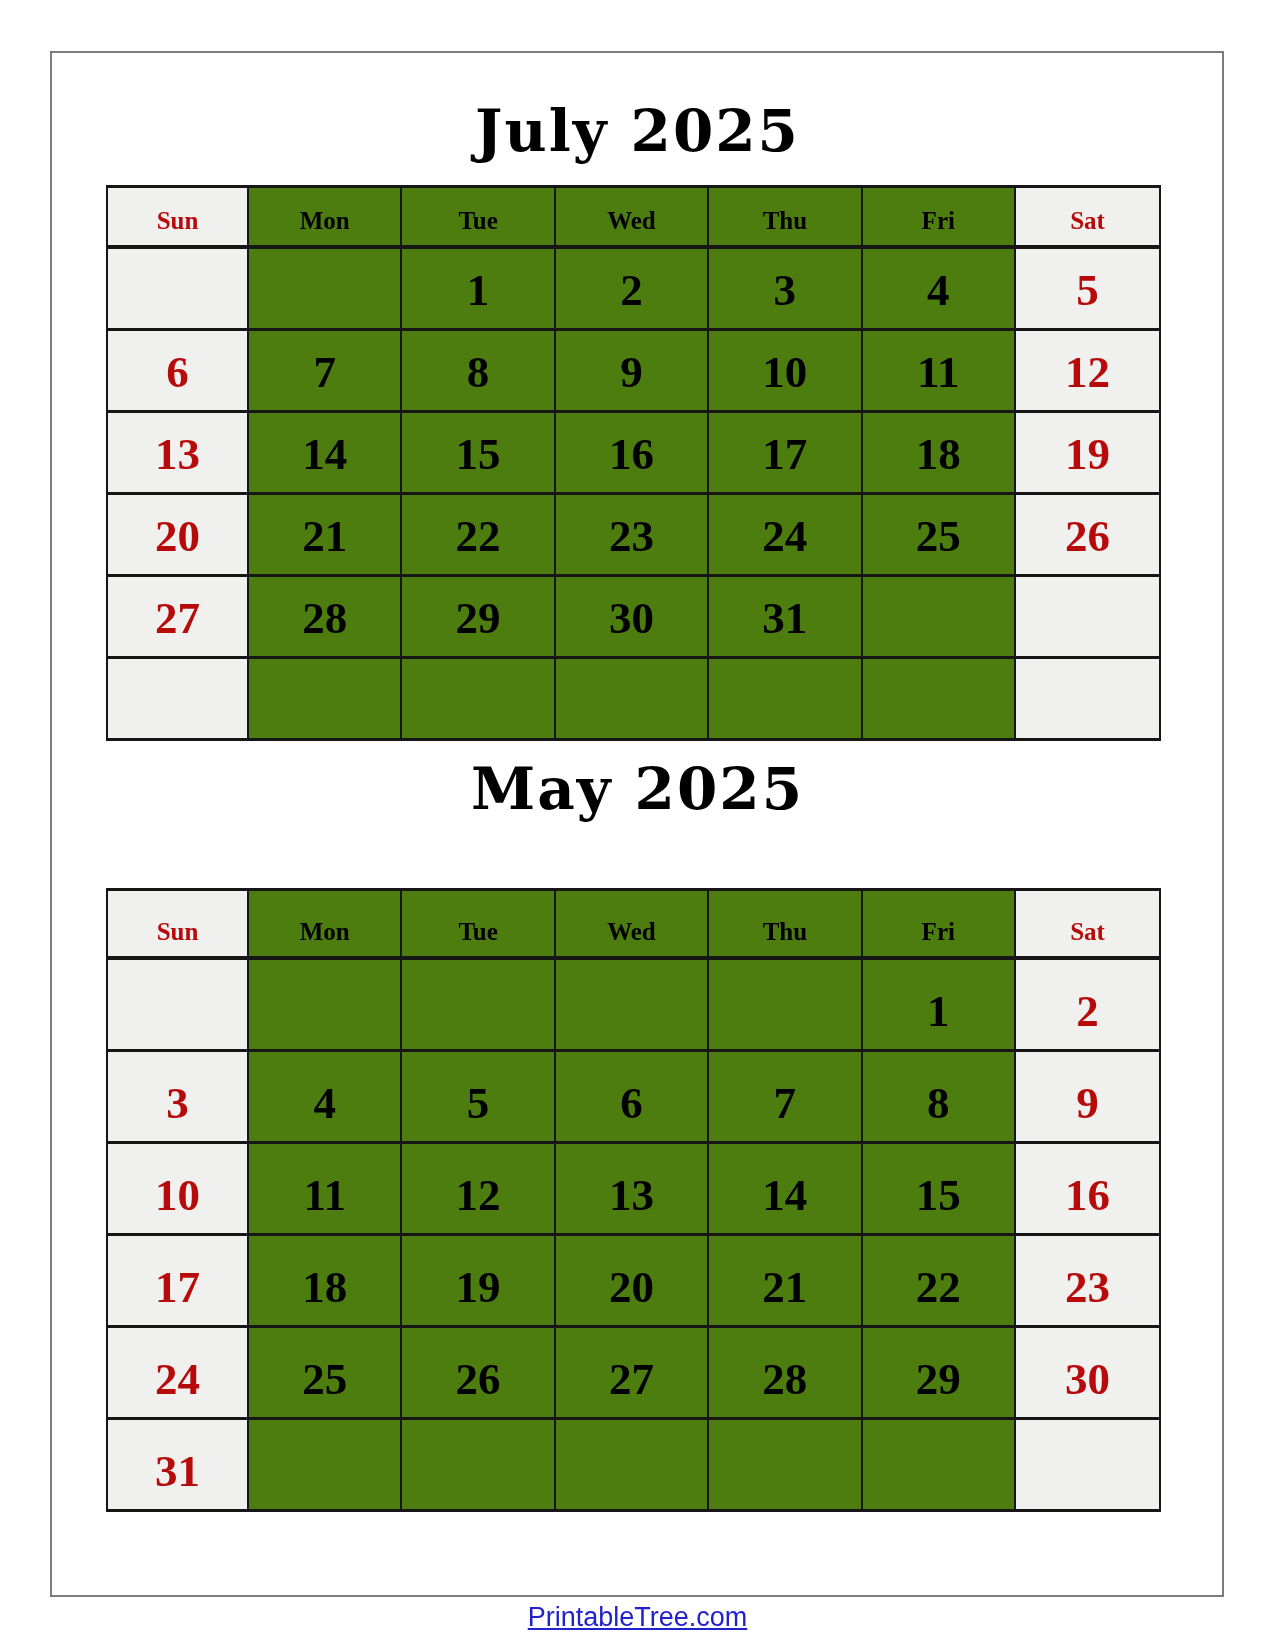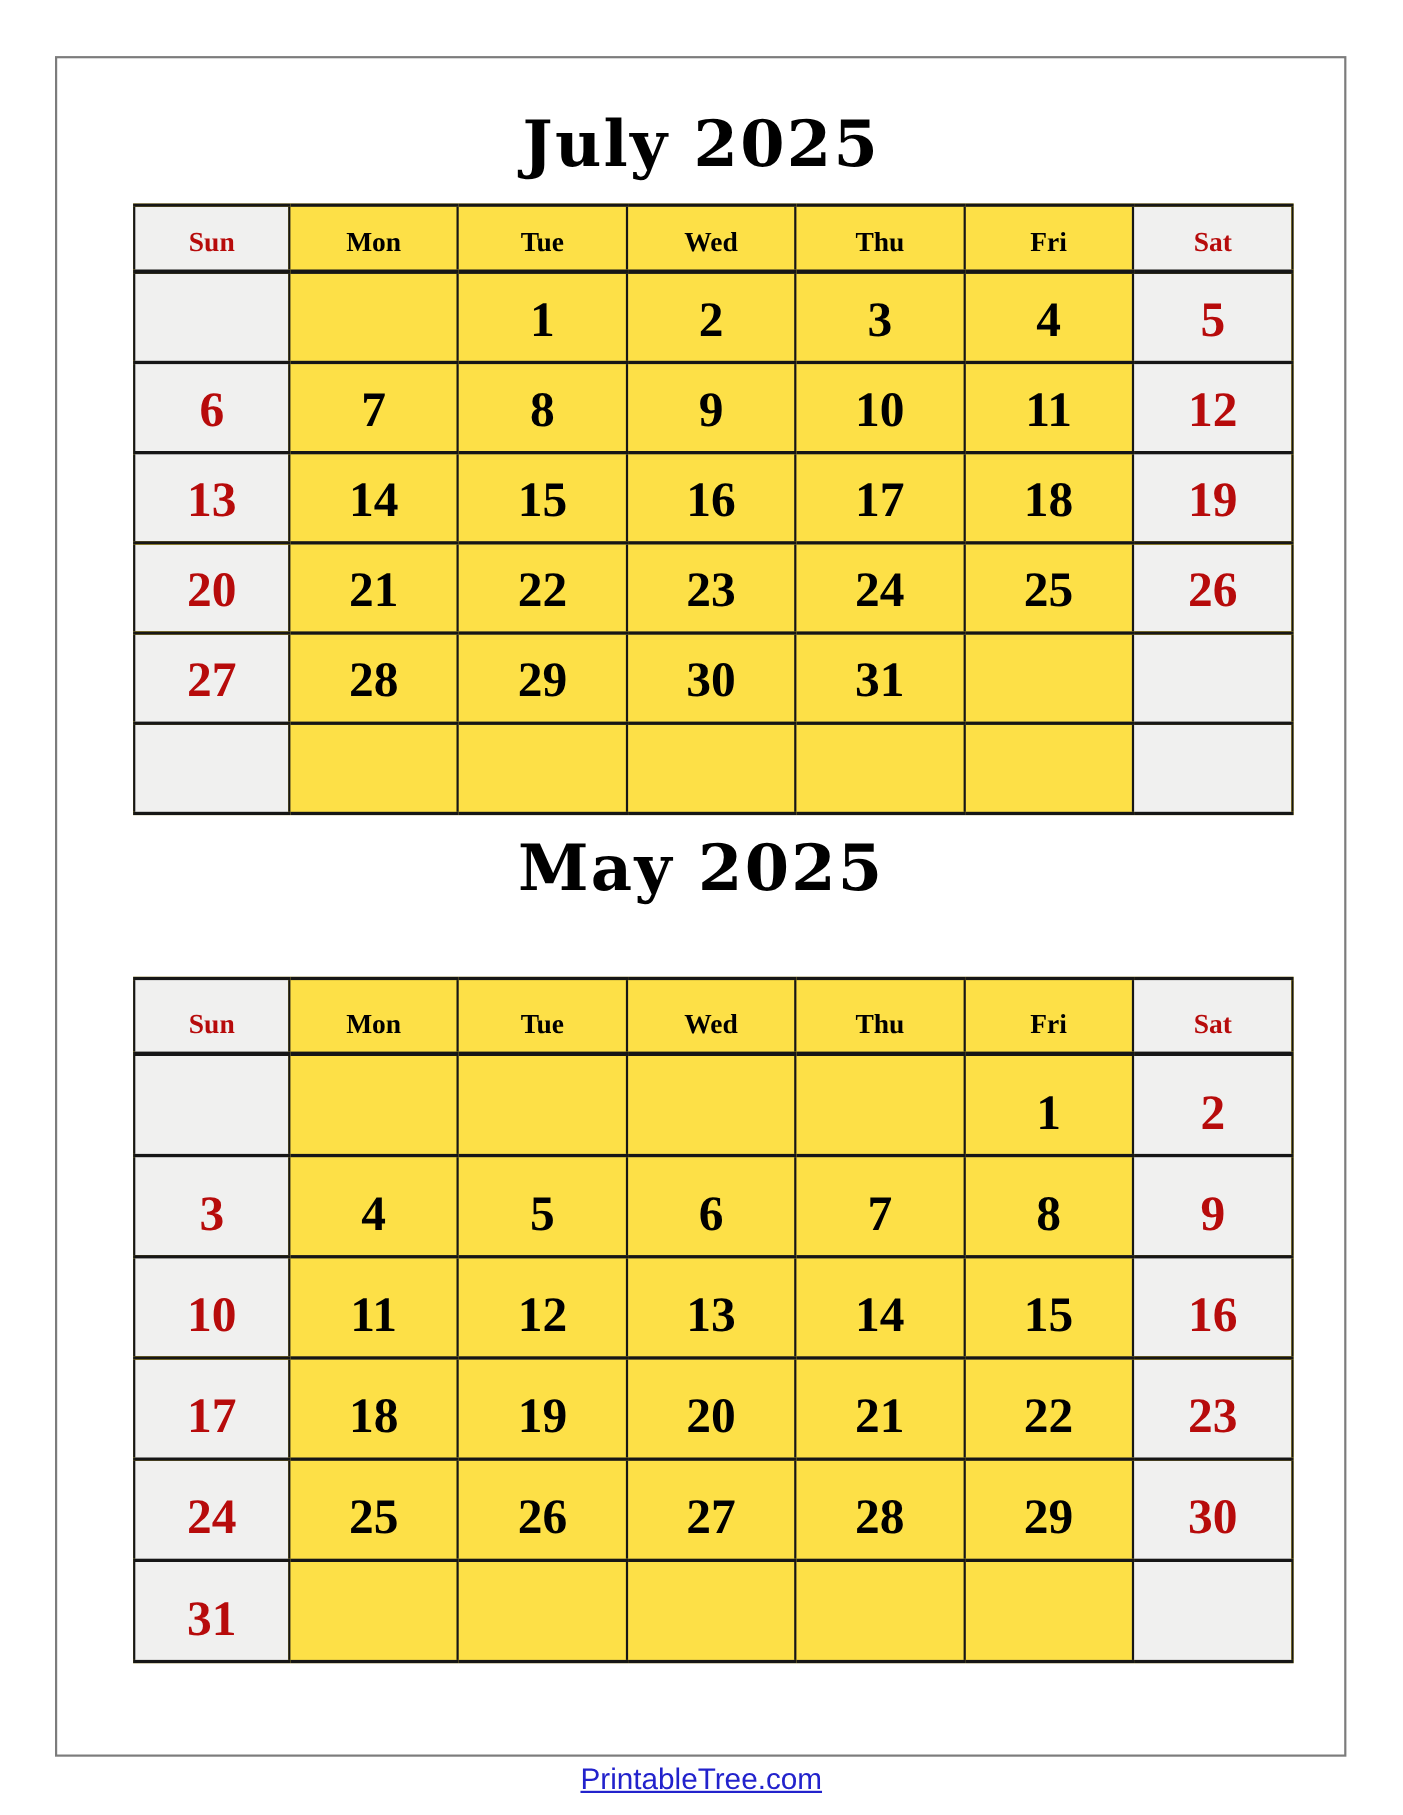--- a/index.html
+++ b/index.html
@@ -19,22 +19,22 @@
     border:2px solid var(--page-border);background:#ffffff;
   }
   .cal-title{
     position:absolute;left:0;width:1275px;margin:0;text-align:center;
     font-family:"DejaVu Serif","Liberation Serif",serif;font-weight:bold;
     font-size:58px;line-height:66px;letter-spacing:2px;color:#000;
   }
   .cal-0 .cal-title{top:98px;}
   .cal-1 .cal-title{top:756px;}
   .cal-table{
-    position:absolute;left:121px;width:1055px;
-    border-collapse:collapse;table-layout:fixed;background:#fde047;
+    position:absolute;left:106px;width:1055px;
+    border-collapse:collapse;table-layout:fixed;background:#4d7c0f;
   }
   .cal-0 .cal-table{top:185px;}
   .cal-1 .cal-table{top:888px;}
   col.col-sun{width:141px;}
   col.col-sat{width:145px;}
   .cal-table th,.cal-table td{
     border:2px solid var(--grid-line);
     border-top-width:3px;border-bottom-width:3px;
     text-align:center;vertical-align:bottom;
     color:#000;overflow:hidden;

